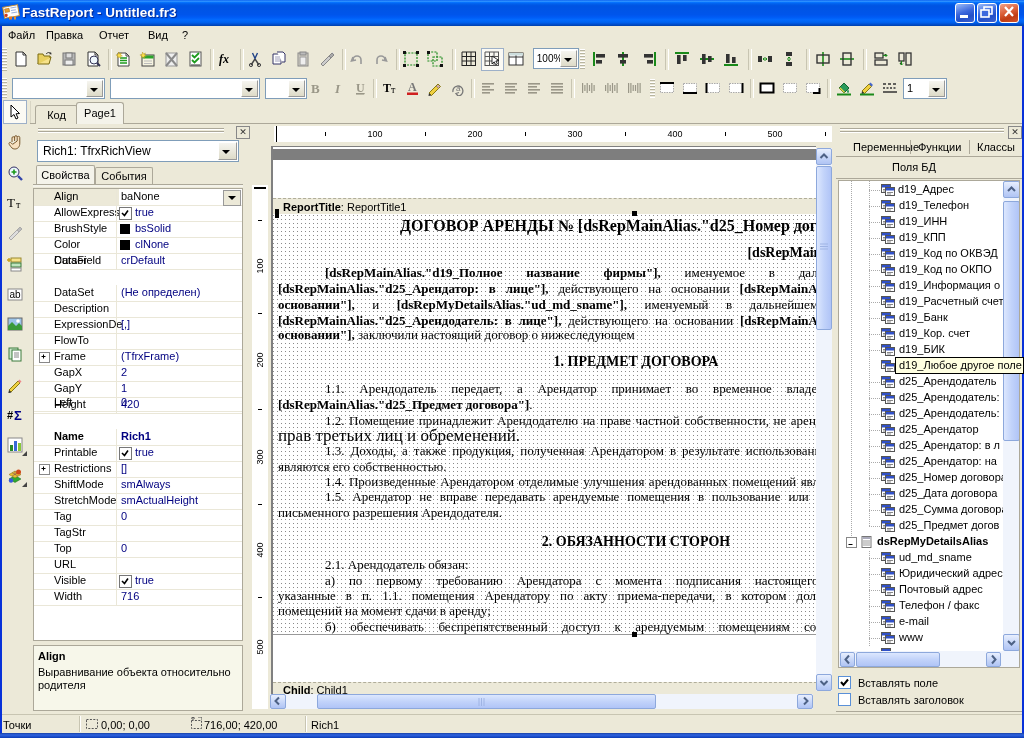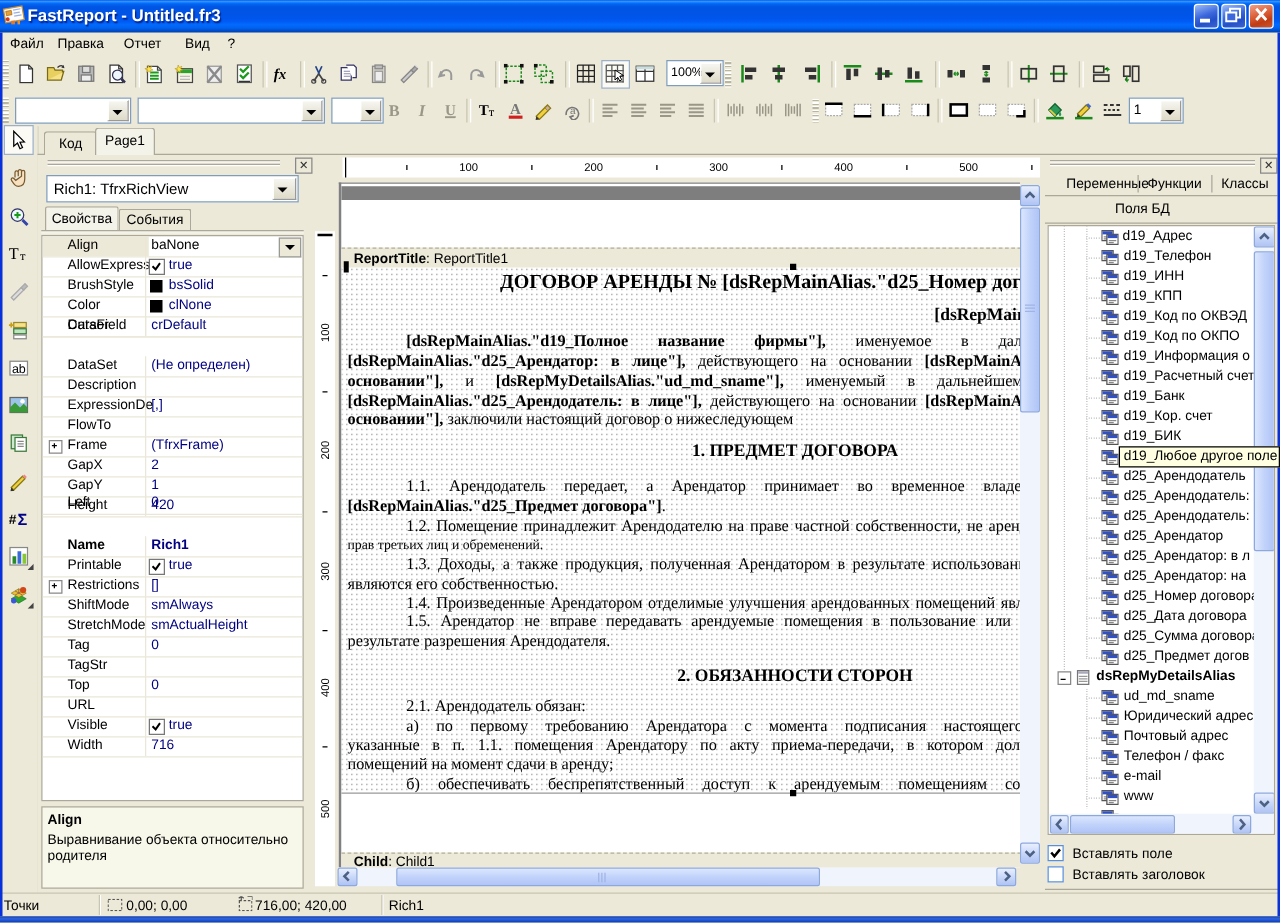--- a/index.html
+++ b/index.html
@@ -712,26 +712,26 @@
 <div class="rl" style="left:5px;top:32px;width:716px;font-size:14px;line-height:16px;text-align:right;font-weight:bold;white-space:normal;">[dsRepMainAlias."d25_Дата договора"]</div>
 <div class="rl" style="left:5px;top:52px;width:716px;font-size:13px;line-height:16px;text-align:justify;text-align-last:justify;text-indent:47px;white-space:normal;"><b>[dsRepMainAlias."d19_Полное название фирмы"],</b> именуемое в дальнейшем "Арендатор", в</div>
 <div class="rl" style="left:5px;top:68px;width:716px;font-size:13px;line-height:16px;text-align:justify;text-align-last:justify;white-space:normal;"><b>[dsRepMainAlias."d25_Арендатор: в лице"],</b> действующего на основании <b>[dsRepMainAlias."d25_Арендатор: на осн</b></div>
 <div class="rl" style="left:5px;top:84px;width:716px;font-size:13px;line-height:16px;text-align:justify;text-align-last:justify;white-space:normal;"><b>основании"],</b> и <b>[dsRepMyDetailsAlias."ud_md_sname"],</b> именуемый в дальнейшем "Арендодатель", в лице</div>
 <div class="rl" style="left:5px;top:100px;width:716px;font-size:13px;line-height:16px;text-align:justify;text-align-last:justify;white-space:normal;"><b>[dsRepMainAlias."d25_Арендодатель: в лице"],</b> действующего на основании <b>[dsRepMainAlias."d25_Арендодатель: на о</b></div>
 <div class="rl" style="left:5px;top:114px;width:716px;font-size:13px;line-height:16px;text-align:left;white-space:normal;"><b>основании"],</b> заключили настоящий договор о нижеследующем</div>
 <div class="rl" style="left:5px;top:140px;width:716px;font-size:14px;line-height:17px;text-align:center;font-weight:bold;white-space:normal;">1. ПРЕДМЕТ ДОГОВОРА</div>
 <div class="rl" style="left:5px;top:168px;width:716px;font-size:13px;line-height:16px;text-align:justify;text-align-last:justify;text-indent:47px;white-space:normal;">1.1. Арендодатель передает, а Арендатор принимает во временное владение и пользование помещ</div>
 <div class="rl" style="left:5px;top:184px;width:716px;font-size:13px;line-height:16px;text-align:left;white-space:normal;"><b>[dsRepMainAlias."d25_Предмет договора"]</b>.</div>
 <div class="rl" style="left:5px;top:200px;width:716px;font-size:13px;line-height:16px;text-align:justify;text-align-last:justify;text-indent:47px;white-space:normal;">1.2. Помещение принадлежит Арендодателю на праве частной собственности, не арендовано, свободно от прав треть</div>
-<div class="rl" style="left:5px;top:215px;width:716px;font-size:11px;line-height:16px;text-align:left;white-space:normal;">прав третьих лиц и обременений.</div>
+<div class="rl" style="left:5px;top:215px;width:716px;font-size:17px;line-height:16px;text-align:left;white-space:normal;">прав третьих лиц и обременений.</div>
 <div class="rl" style="left:5px;top:230px;width:716px;font-size:13px;line-height:16px;text-align:justify;text-align-last:justify;text-indent:47px;white-space:normal;">1.3. Доходы, а также продукция, полученная Арендатором в результате использования помещений, являются его и</div>
 <div class="rl" style="left:5px;top:246px;width:716px;font-size:13px;line-height:16px;text-align:left;white-space:normal;">являются его собственностью.</div>
 <div class="rl" style="left:5px;top:261px;width:716px;font-size:13px;line-height:16px;word-spacing:1.2px;text-align:left;text-indent:47px;white-space:normal;">1.4. Произведенные Арендатором отделимые улучшения арендованных помещений являются его</div>
 <div class="rl" style="left:5px;top:276px;width:716px;font-size:13px;line-height:16px;text-align:justify;text-align-last:justify;text-indent:47px;white-space:normal;">1.5. Арендатор не вправе передавать арендуемые помещения в пользование или в субаренду без письменн ра</div>
-<div class="rl" style="left:5px;top:292px;width:716px;font-size:13px;line-height:16px;text-align:left;white-space:normal;">результате разрешения Арендодателя.</div>
+<div class="rl" style="left:5px;top:292px;width:716px;font-size:13px;line-height:16px;text-align:left;white-space:normal;">письменного разрешения Арендодателя.</div>
 <div class="rl" style="left:5px;top:320px;width:716px;font-size:14px;line-height:17px;text-align:center;font-weight:bold;white-space:normal;">2. ОБЯЗАННОСТИ СТОРОН</div>
 <div class="rl" style="left:5px;top:344px;width:716px;font-size:13px;line-height:16px;text-align:left;text-indent:47px;white-space:normal;">2.1. Арендодатель обязан:</div>
 <div class="rl" style="left:5px;top:360px;width:716px;font-size:13px;line-height:16px;text-align:justify;text-align-last:justify;text-indent:47px;white-space:normal;">а) по первому требованию Арендатора с момента подписания настоящего договора передать указан</div>
 <div class="rl" style="left:5px;top:375px;width:716px;font-size:13px;line-height:16px;text-align:justify;text-align-last:justify;white-space:normal;">указанные в п. 1.1. помещения Арендатору по акту приема-передачи, в котором должно быть указано состояние</div>
 <div class="rl" style="left:5px;top:390px;width:716px;font-size:13px;line-height:16px;text-align:left;white-space:normal;">помещений на момент сдачи в аренду;</div>
 <div class="rl" style="left:5px;top:406px;width:716px;font-size:13px;line-height:16px;text-align:justify;text-align-last:justify;text-indent:47px;white-space:normal;">б) обеспечивать беспрепятственный доступ к арендуемым помещениям сотрудникам, транспорту, зака</div>
 </div>
 <div style="position:absolute;left:0;top:487px;width:544px;height:1px;background:#999;"></div>
 <div style="position:absolute;left:359px;top:64px;width:5px;height:5px;background:#000;"></div>
 <div style="position:absolute;left:359px;top:485px;width:5px;height:5px;background:#000;"></div>

